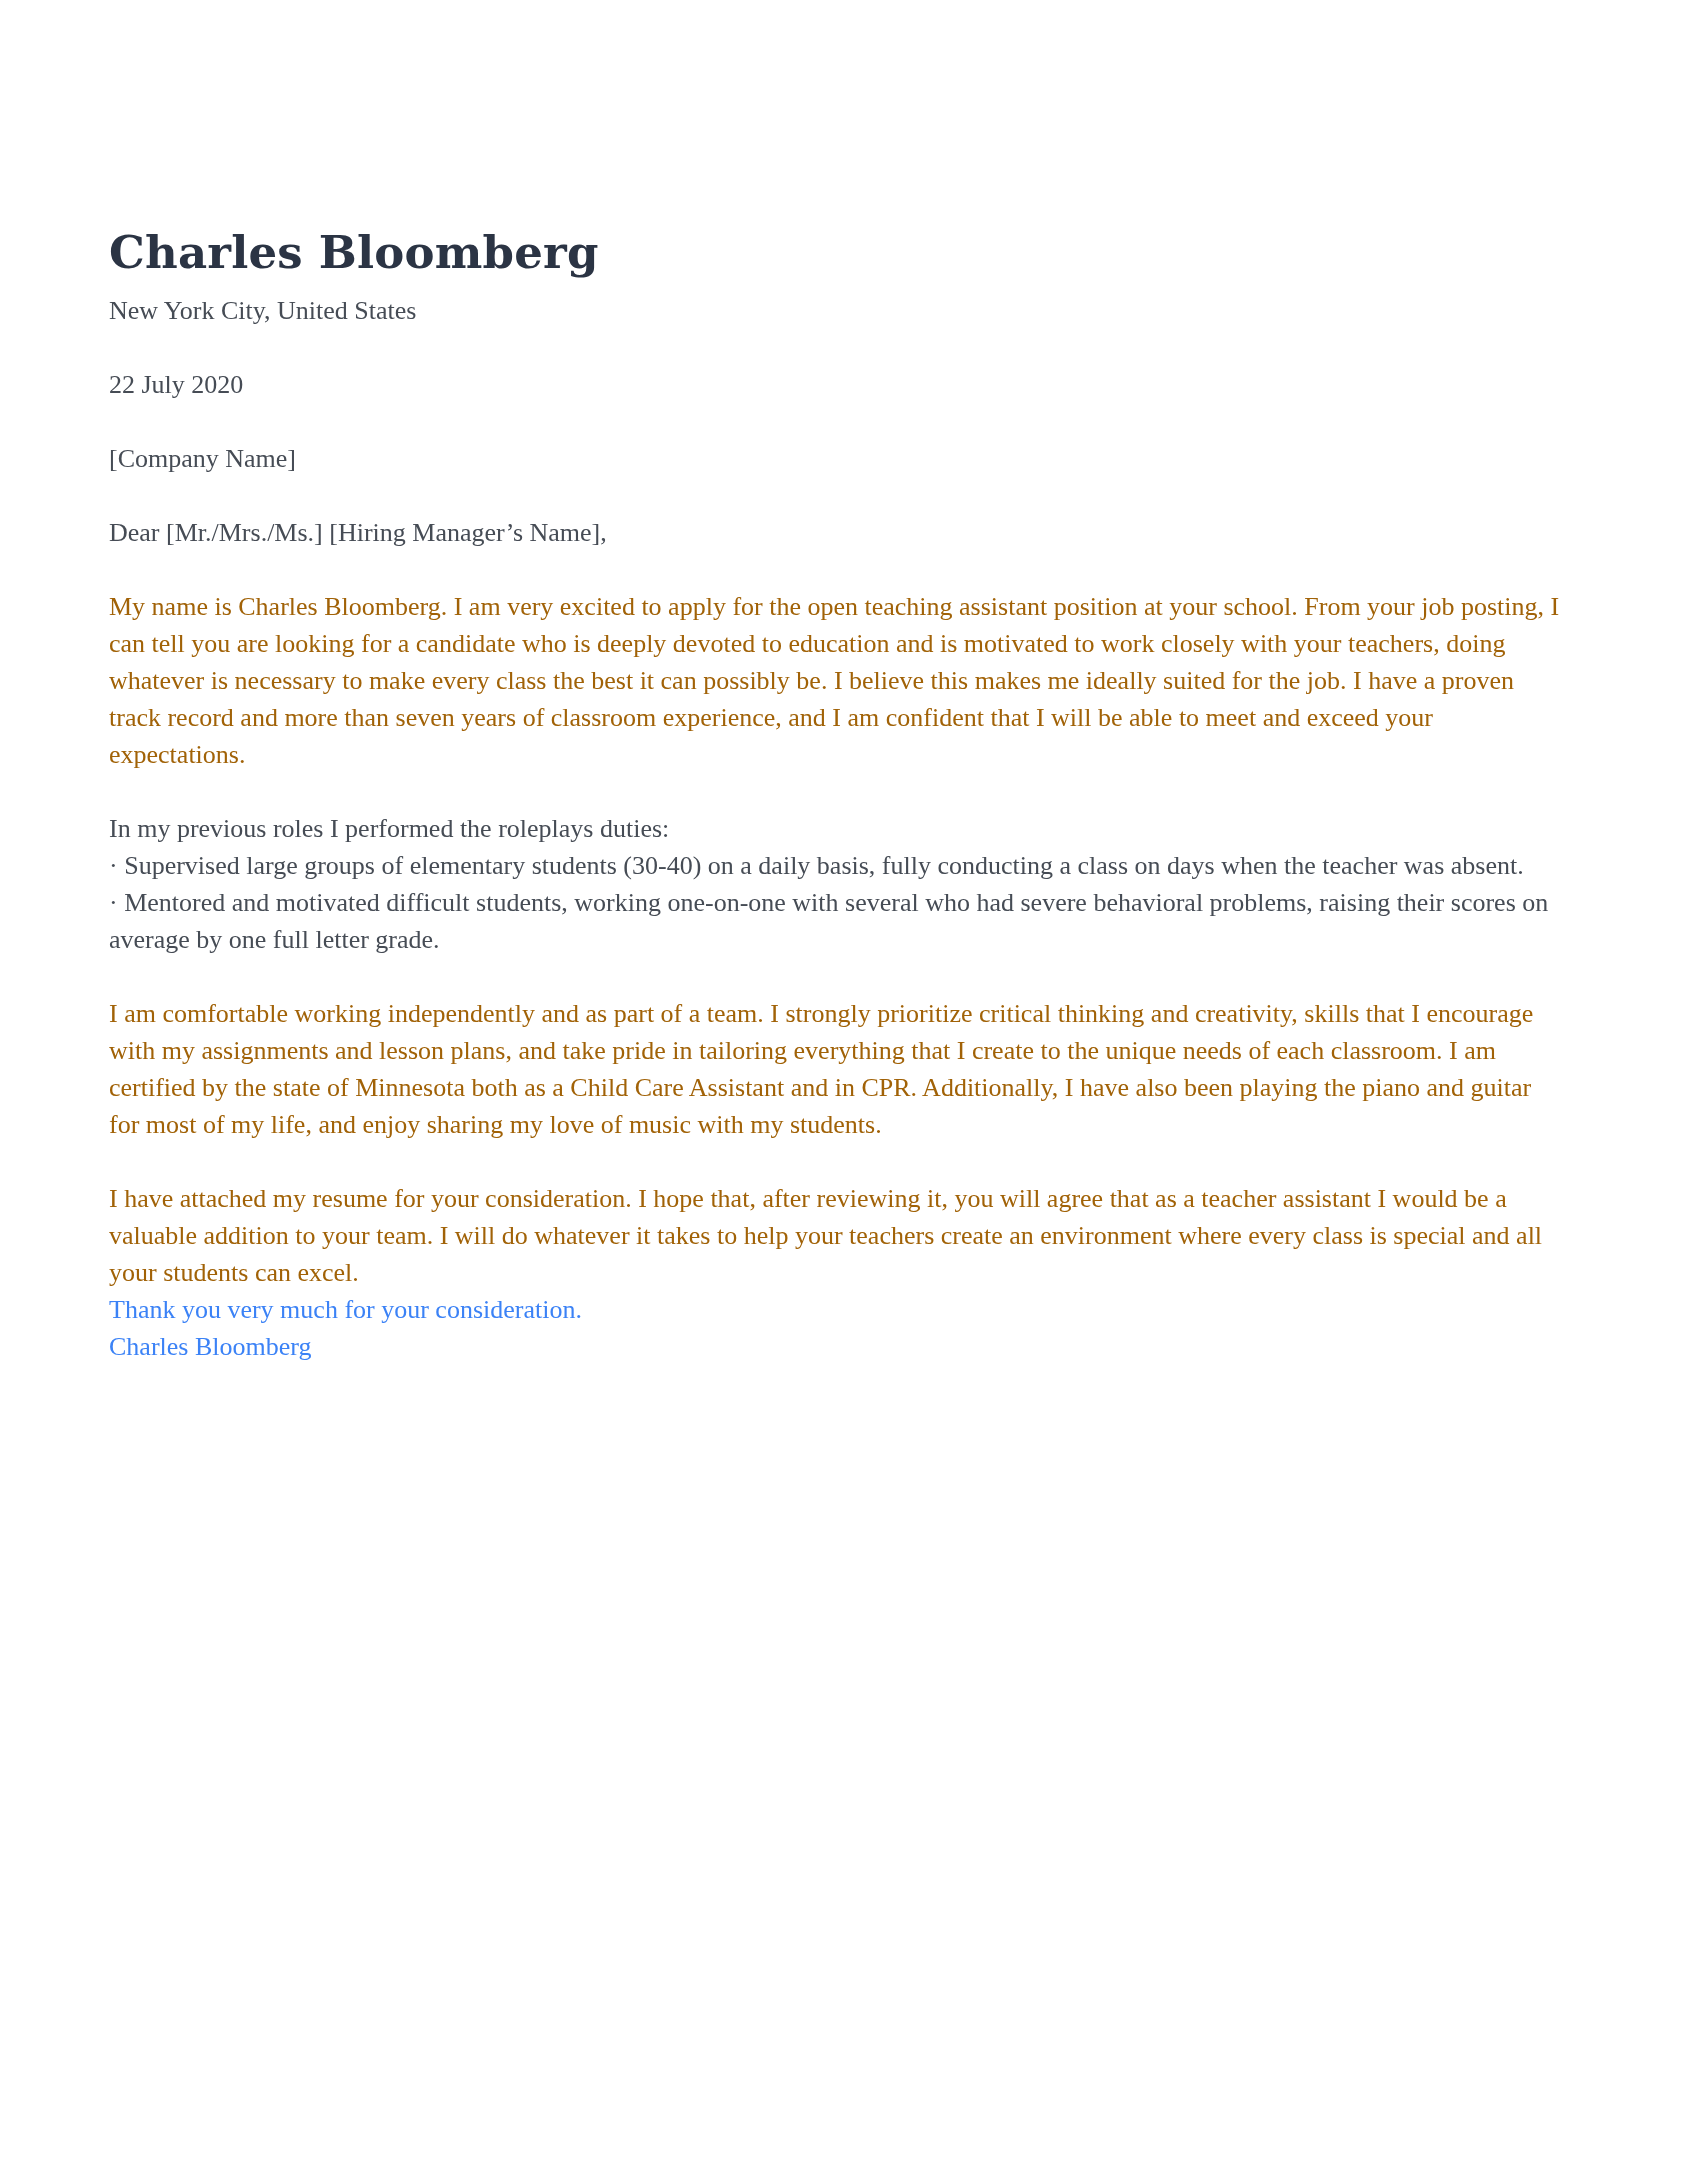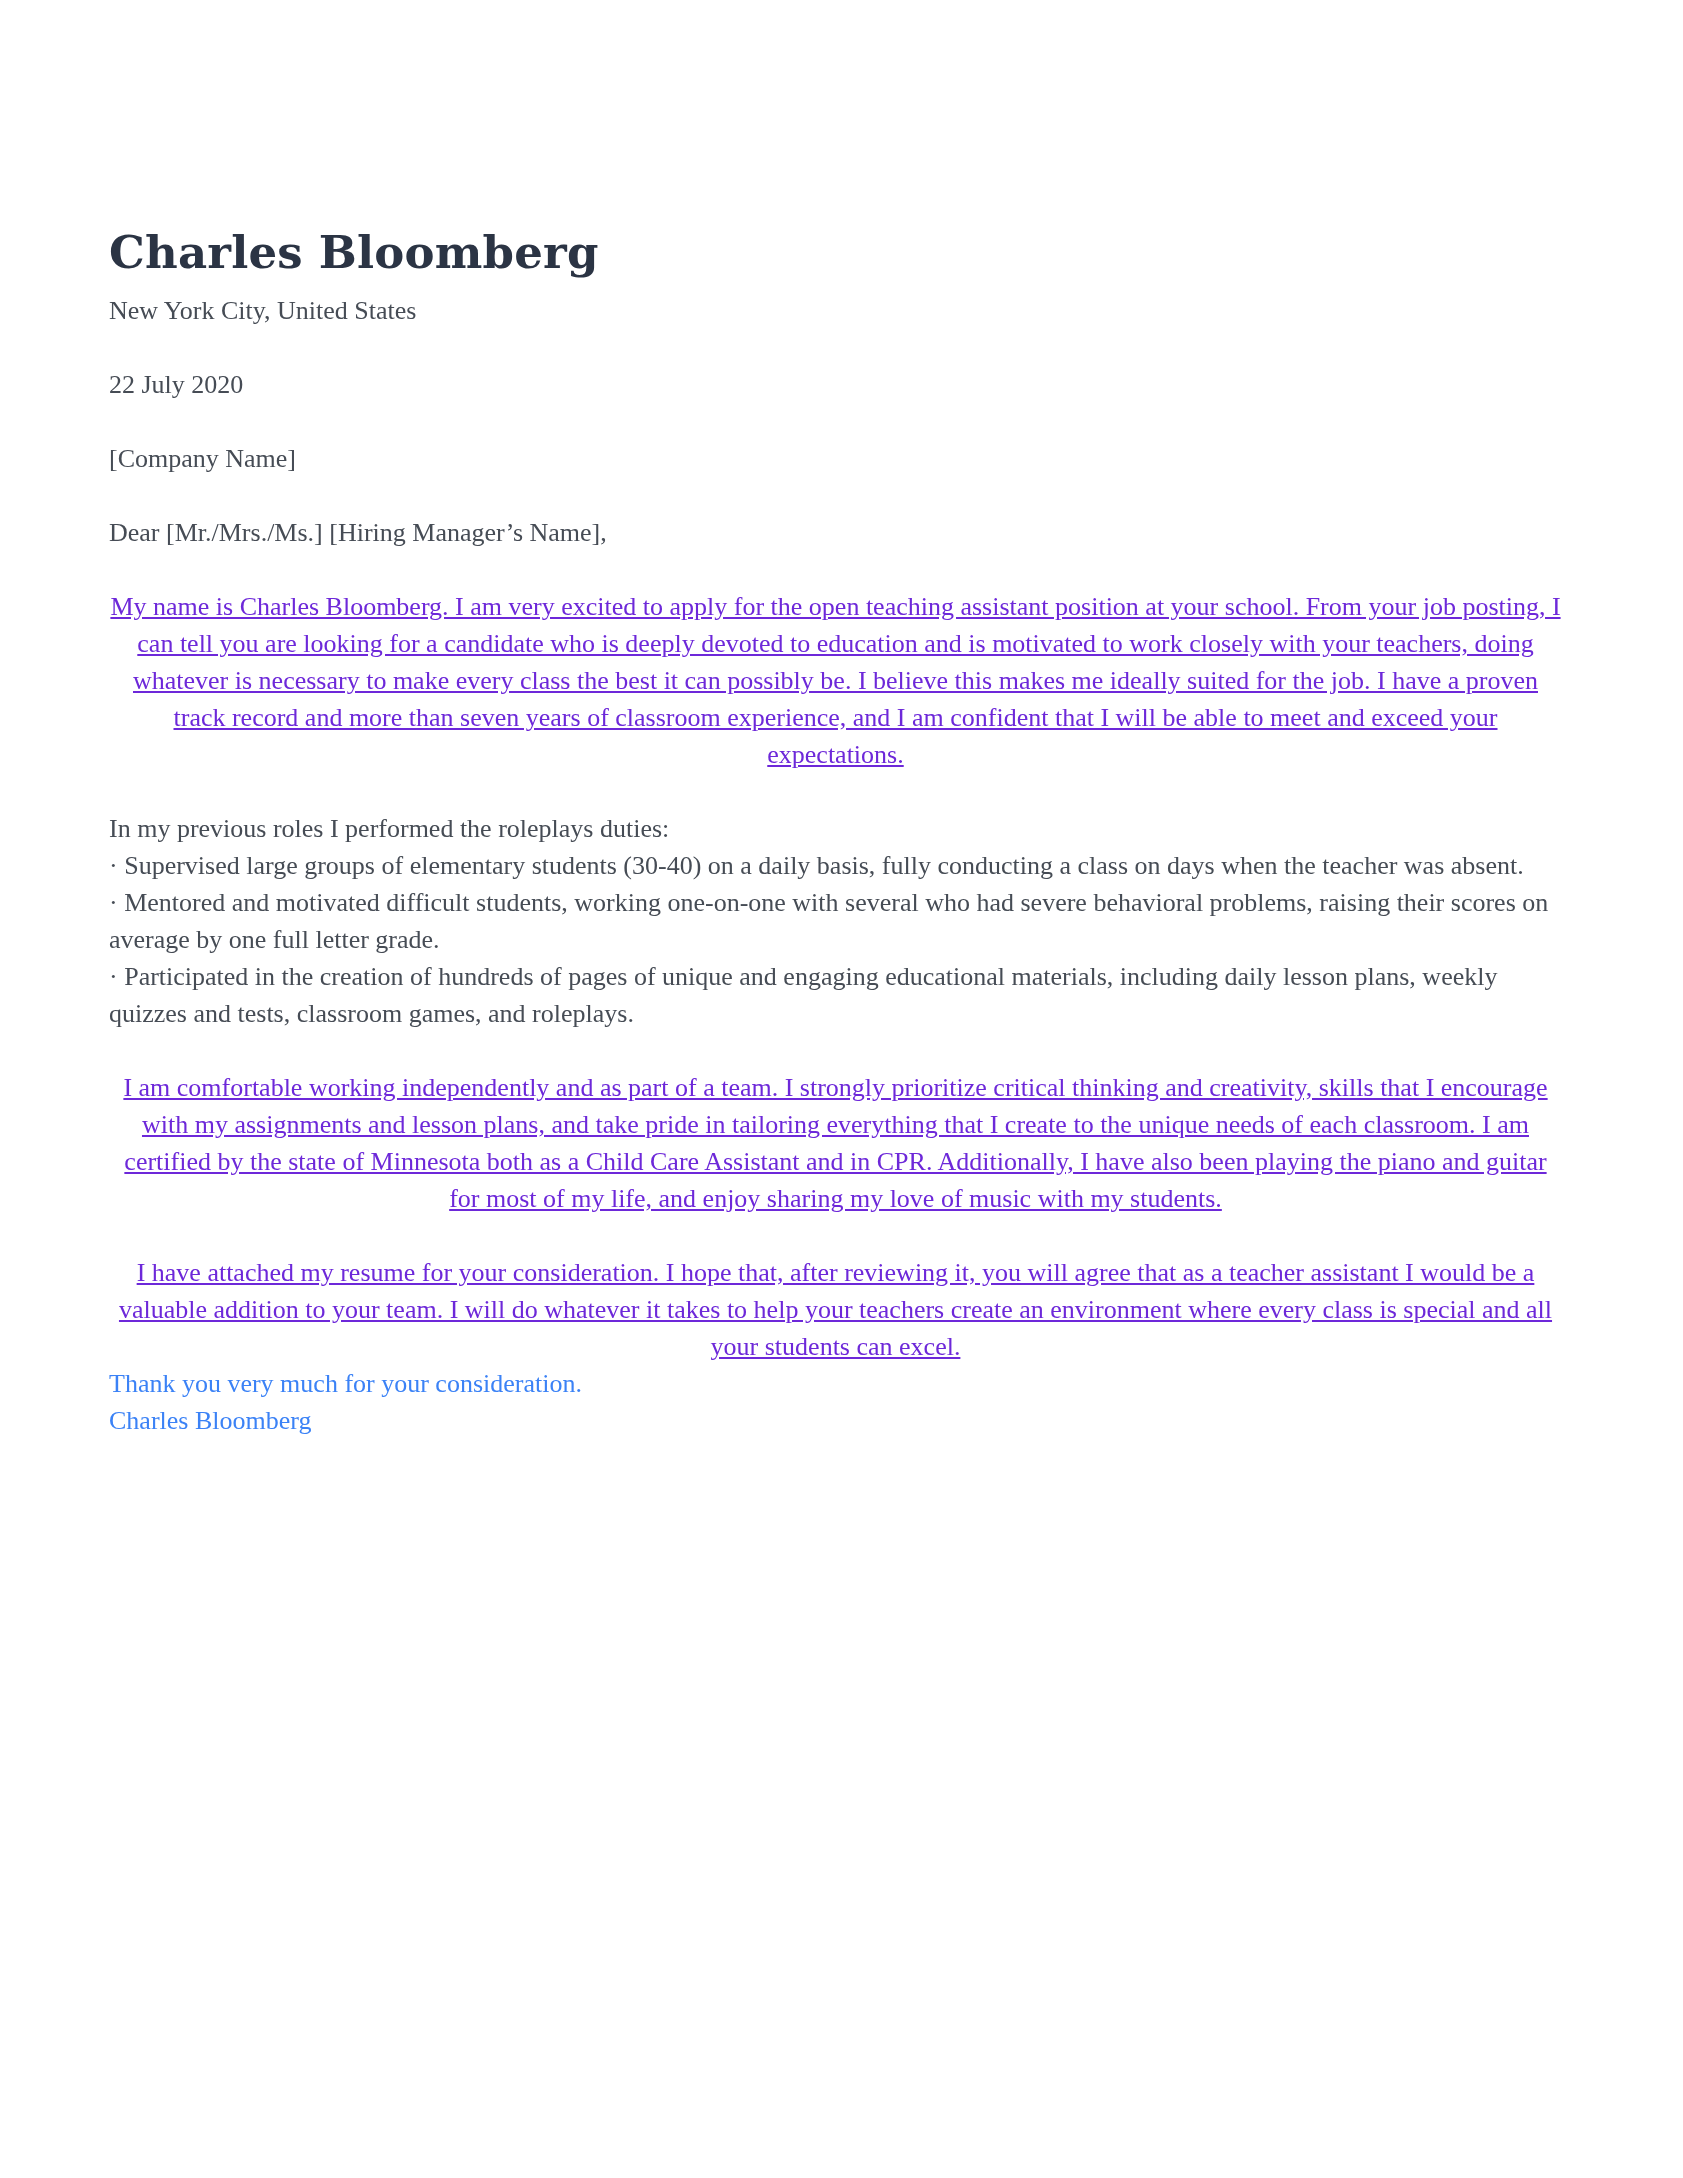--- a/index.html
+++ b/index.html
@@ -54,24 +54,23 @@
 
   .meta-line {
     font-size: 26px;
     line-height: 37px;
     color: #464c55;
   }
 
   .body-par {
     font-size: 26px;
     line-height: 37px;
-    color: #6d28d9;
-    text-align: center;
+    color: #a16207;
+    text-align: left;
     margin: 0;
-    text-decoration: underline;
   }
 
   .duties-intro {
     font-size: 26px;
     line-height: 37px;
     color: #464c55;
     margin: 0;
   }
 
   .duty-item {
@@ -121,21 +120,20 @@
     <p class="body-par">My name is Charles Bloomberg. I am very excited to apply for the open teaching assistant position at your school. From your job posting, I can tell you are looking for a candidate who is deeply devoted to education and is motivated to work closely with your teachers, doing whatever is necessary to make every class the best it can possibly be. I believe this makes me ideally suited for the job. I have a proven track record and more than seven years of classroom experience, and I am confident that I will be able to meet and exceed your expectations.</p>
 
     <div class="spacer-line"></div>
 
     <p class="duties-intro">In my previous roles I performed the roleplays duties:</p>
 
     <p class="duty-item"><span class="bullet-mark">·</span> <span>Supervised large groups of elementary students (30-40) on a daily basis, fully conducting a class on days when the teacher was absent.</span></p>
 
     <p class="duty-item"><span class="bullet-mark">·</span> <span>Mentored and motivated difficult students, working one-on-one with several who had severe behavioral problems, raising their scores on average by one full letter grade.</span></p>
 
-    <p class="duty-item"><span class="bullet-mark">·</span> <span>Participated in the creation of hundreds of pages of unique and engaging educational materials, including daily lesson plans, weekly quizzes and tests, classroom games, and roleplays.</span></p>
 
     <div class="spacer-line"></div>
 
     <p class="body-par">I am comfortable working independently and as part of a team. I strongly prioritize critical thinking and creativity, skills that I encourage with my assignments and lesson plans, and take pride in tailoring everything that I create to the unique needs of each classroom. I am certified by the state of Minnesota both as a Child Care Assistant and in CPR. Additionally, I have also been playing the piano and guitar for most of my life, and enjoy sharing my love of music with my students.</p>
 
     <div class="spacer-line"></div>
 
     <p class="body-par">I have attached my resume for your consideration. I hope that, after reviewing it, you will agree that as a teacher assistant I would be a valuable addition to your team. I will do whatever it takes to help your teachers create an environment where every class is special and all your students can excel.</p>
 
     <p class="closing-line">Thank you very much for your consideration.</p>

